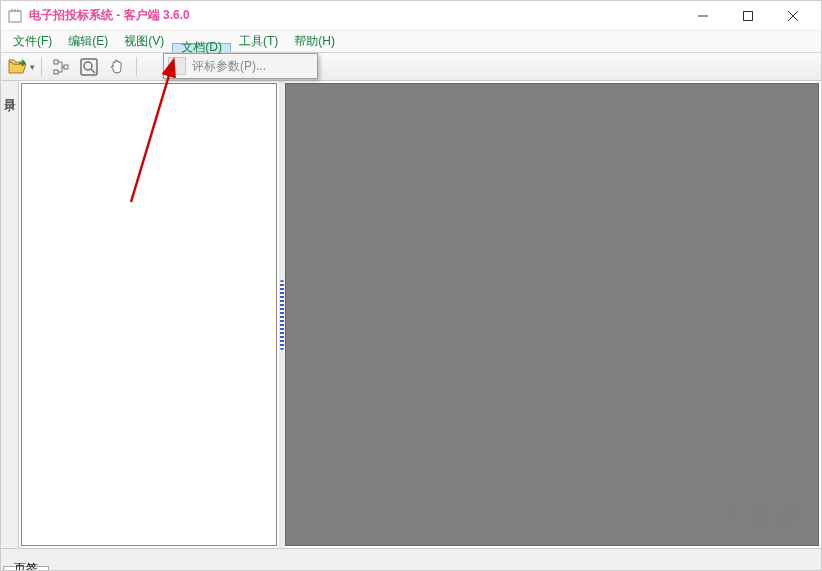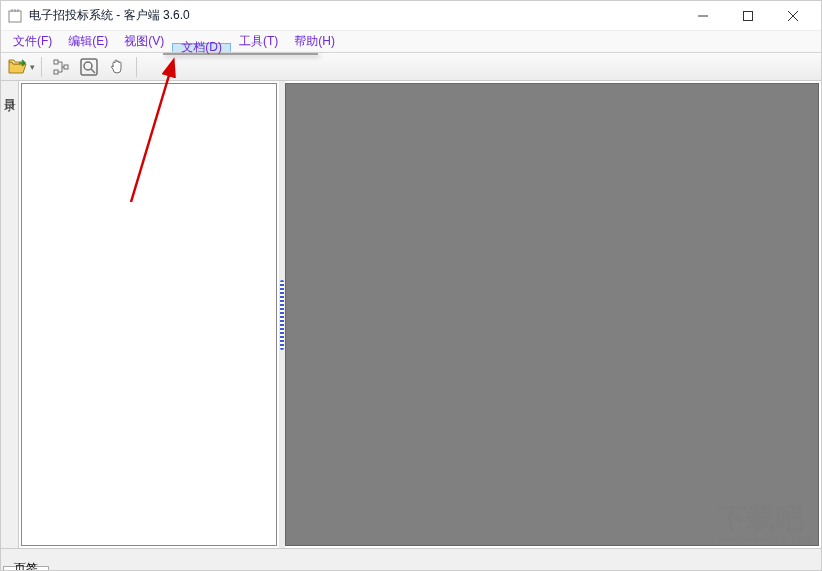--- a/index.html
+++ b/index.html
@@ -21,21 +21,21 @@
       align-items: center;
       padding: 0 6px;
       color: #333;
       border-bottom: 1px solid #eee;
     }
     .titlebar .app-icon {
       width: 16px; height: 16px;
       margin-right: 6px;
       display: flex; align-items: center; justify-content: center;
     }
-    .titlebar .title-text { flex: 0 0 auto; font-size: 12px; color: #0f172a; }
+    .titlebar .title-text { flex: 0 0 auto; font-size: 12px; color: #ec4899; font-weight: bold; }
     .titlebar .spacer { flex: 1; }
     .win-controls { display: flex; gap: 0; }
     .win-btn {
       width: 45px; height: 29px;
       display: flex; align-items: center; justify-content: center;
       color: #333;
       font-family: Arial, sans-serif;
     }
     .win-btn svg { stroke: #333; stroke-width: 1; fill: none; }
     
@@ -44,21 +44,21 @@
       display: flex;
       align-items: stretch;
       border-bottom: 1px solid #d6d6d6;
       background: #f9f9f9;
       padding-left: 4px;
     }
     .menu-item {
       padding: 0 8px;
       display: flex; align-items: center;
       font-size: 12px;
-      color: #6d28d9;
+      color: #15803d;
     }
     .menu-item.active {
       background: #cde6f7;
       border: 1px solid #7ab4e0;
       border-bottom: 1px solid #cde6f7;
       position: relative;
       z-index: 3;
       margin-top: 12px;
     }
     
@@ -232,20 +232,24 @@
 <div class="menubar">
   <div class="menu-item">文件(F)</div>
   <div class="menu-item">编辑(E)</div>
   <div class="menu-item">视图(V)</div>
   <div class="menu-item active">文档(D)</div>
   <div class="menu-item">工具(T)</div>
   <div class="menu-item">帮助(H)</div>
 </div>
 
 <div class="dropdown">
+  <div class="dropdown-item">
+    <span class="dd-icon"></span>
+    <span>评标参数(P)...</span>
+  </div>
 </div>
 
 <div class="toolbar">
   <div class="tool-btn">
     <svg width="20" height="18" viewBox="0 0 20 18">
       <path d="M1 4 L1 15 L15 15 L18 6 L5 6 L4 4 Z" fill="#f3cb52" stroke="#a07b20"></path>
       <path d="M1 4 L4 4 L5 6 L15 6 L15 4 L7 4 L6 2 L1 2 Z" fill="#f7e39b" stroke="#a07b20"></path>
       <path d="M14 2 L17 5 L14 8 M17 5 L11 5" fill="none" stroke="#2a8a2a" stroke-width="1.5"></path>
     </svg>
   </div>

